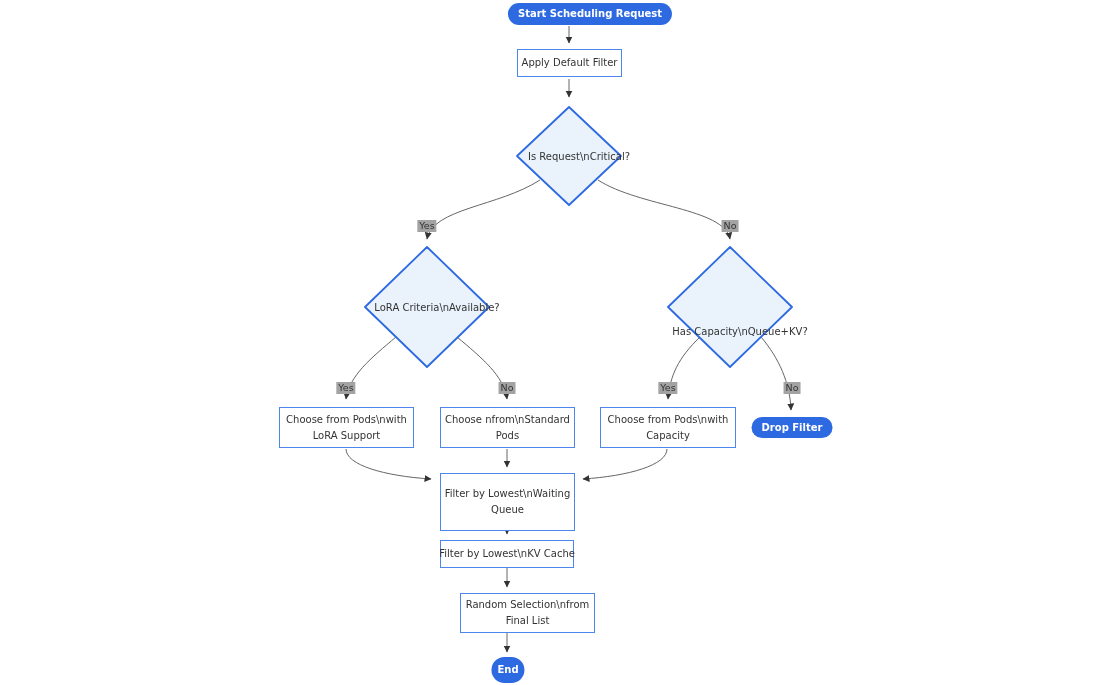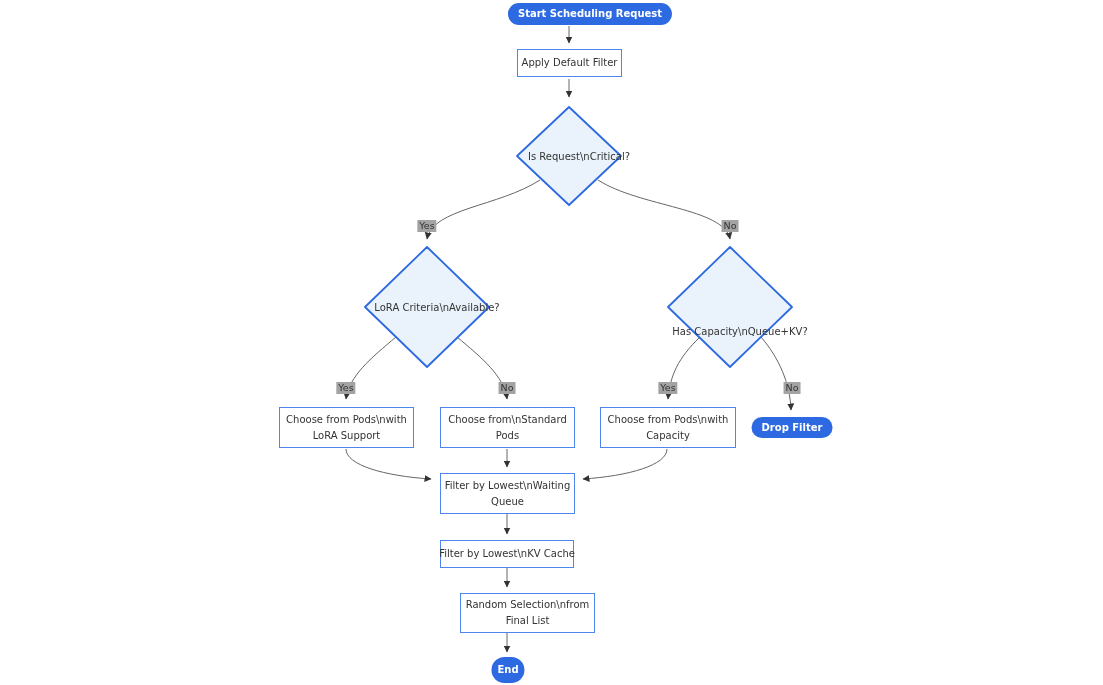--- a/index.html
+++ b/index.html
@@ -116,30 +116,30 @@
   <div class="node rect-node" style="left:517px; top:49px; width:105px; height:28px;">
     <span>Apply Default Filter</span>
   </div>
 
   <div class="node rect-node" style="left:279px; top:407px; width:135px; height:41px;">
     <span>Choose from Pods\nwith</span>
     <span>LoRA Support</span>
   </div>
 
   <div class="node rect-node" style="left:440px; top:407px; width:135px; height:41px;">
-    <span>Choose from\nStandard</span>
+    <span>Choose nfrom\nStandard</span>
     <span>Pods</span>
   </div>
 
   <div class="node rect-node" style="left:600px; top:407px; width:136px; height:41px;">
     <span>Choose from Pods\nwith</span>
     <span>Capacity</span>
   </div>
 
-  <div class="node rect-node" style="left:440px; top:473px; width:135px; height:41px;">
+  <div class="node rect-node" style="left:440px; top:473px; width:135px; height:58px;">
     <span>Filter by Lowest\nWaiting</span>
     <span>Queue</span>
   </div>
 
   <div class="node rect-node" style="left:440px; top:540px; width:134px; height:28px;">
     <span>Filter by Lowest\nKV Cache</span>
   </div>
 
   <div class="node rect-node" style="left:440px; top:593px; width:135px; height:40px;margin-left:20px;">
     <span>Random Selection\nfrom</span>

